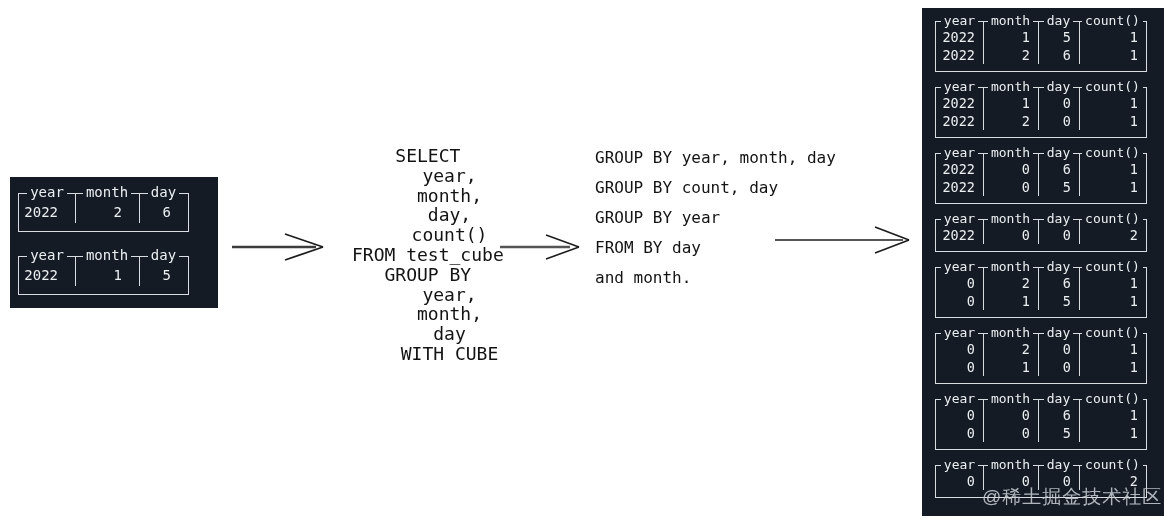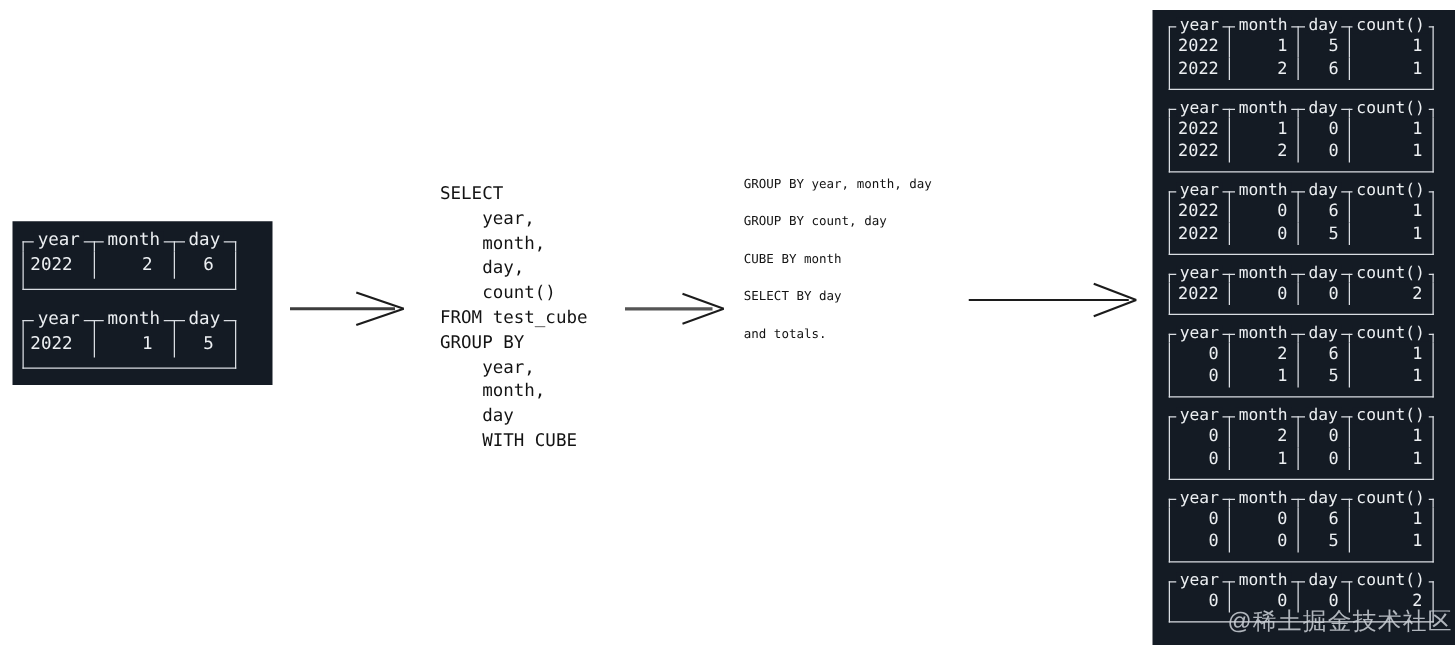--- a/index.html
+++ b/index.html
@@ -45,26 +45,27 @@
   .lt .ch-row{grid-template-columns:56px 64px 49px}
   .rt .ch-row{grid-template-columns:47px 55px 41px 67px}
   .ch-cell{text-align:right;border-left:1px solid var(--panel-border);white-space:nowrap}
   .ch-cell.c0{border-left:none}
   .lt .ch-cell{line-height:22px;padding-right:17px;font-size:14px}
   .rt .ch-cell{line-height:18px;padding-right:8px;font-size:13.5px}
 
   
   #sql-block{
     position:absolute;left:352px;top:146px;
-    color:var(--code-text);font-size:14px;line-height:19.8px;
+    color:var(--code-text);font-size:18px;line-height:19.8px;
     white-space:pre;
+    text-align:center;
   }
   #groupby-list{
-    position:absolute;left:595px;top:133px;
-    color:var(--code-text);font-size:10px;line-height:30px;
+    position:absolute;left:595px;top:143px;
+    color:var(--code-text);font-size:16px;line-height:30px;
   }
   .gb-line{white-space:pre}
 
   .arrow{position:absolute}
   .arrow svg{display:block}
 
   #watermark{
     position:absolute;left:982px;top:484px;z-index:3;
     color:#ccd1d7;opacity:.85;font-size:19px;letter-spacing:1px;
     font-family:"Liberation Sans","DejaVu Sans",sans-serif;
@@ -143,23 +144,23 @@
   <svg width="88" height="34" viewBox="0 0 88 34">
     <line x1="4" y1="17" x2="74" y2="17" stroke="#555555" stroke-width="2.6"></line>
     <line x1="50" y1="5" x2="83" y2="17" stroke="var(--arrow)" stroke-width="1.6"></line>
     <line x1="50" y1="29" x2="83" y2="17" stroke="var(--arrow)" stroke-width="1.6"></line>
   </svg>
 </div>
 
 <div id="groupby-list">
     <div class="gb-line">GROUP BY year, month, day</div>
     <div class="gb-line">GROUP BY count, day</div>
-    <div class="gb-line">CUBE BY month</div>
-    <div class="gb-line">SELECT BY day</div>
-    <div class="gb-line">and totals.</div>
+    <div class="gb-line">GROUP BY year</div>
+    <div class="gb-line">FROM BY day</div>
+    <div class="gb-line">and month.</div>
   </div>
 
 <div class="arrow" style="left:773px;top:223px">
   <svg width="140" height="34" viewBox="0 0 140 34">
     <line x1="2" y1="17" x2="130" y2="17" stroke="var(--arrow)" stroke-width="1.7"></line>
     <line x1="102" y1="4" x2="136" y2="17" stroke="var(--arrow)" stroke-width="1.7"></line>
     <line x1="102" y1="30" x2="136" y2="17" stroke="var(--arrow)" stroke-width="1.7"></line>
   </svg>
 </div>
 

